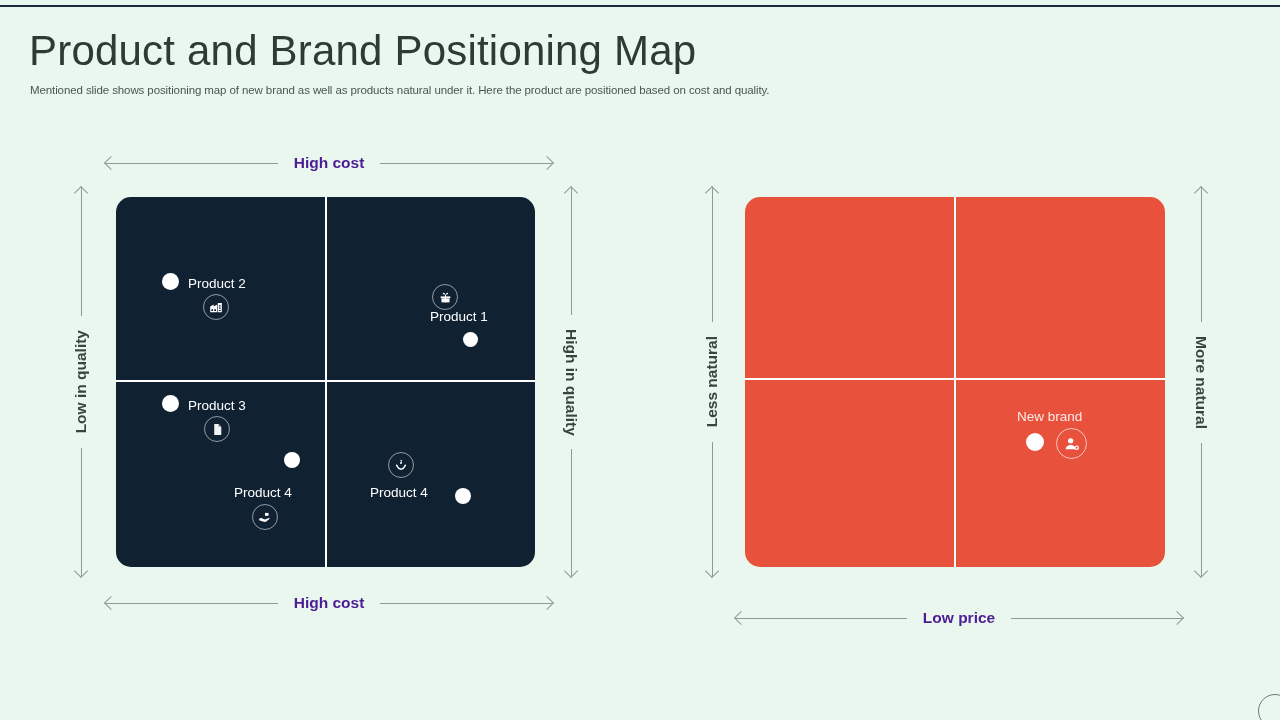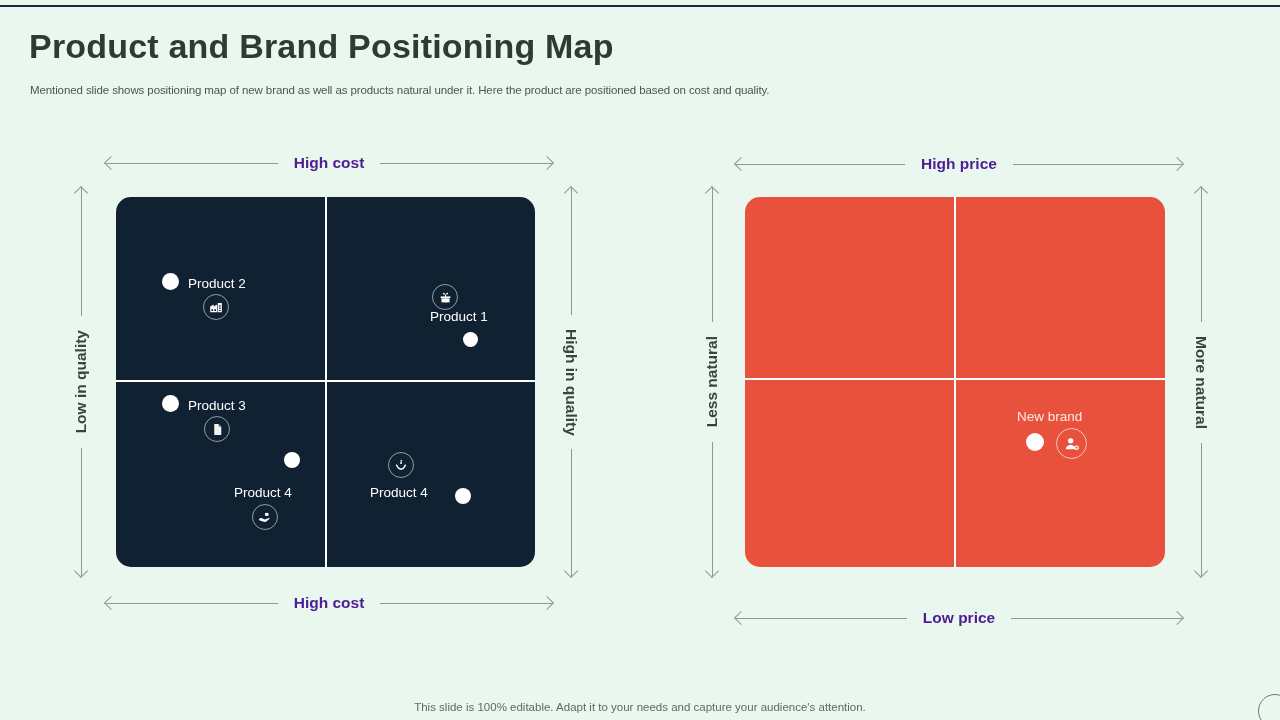--- a/index.html
+++ b/index.html
@@ -11,21 +11,21 @@
   }
   .slide { position: relative; width: 1280px; height: 720px; background: #eaf7ee; }
 
   .top-rule {
     position: absolute; left: 0; top: 5px; width: 1280px; height: 2px;
     background: #1b2a3a;
   }
 
   .page-title {
     position: absolute; left: 29px; top: 27px;
-    font-size: 34px; font-weight: 700; letter-spacing: .2px;
+    font-size: 42px; font-weight: 400; letter-spacing: .2px;
     color: #2f3a33; white-space: nowrap;
   }
   .page-subtitle {
     position: absolute; left: 30px; top: 84px;
     font-size: 11.5px; color: #4a564e; letter-spacing: -.1px; white-space: nowrap;
   }
 
   
   .h-axis {
     position: absolute; display: flex; align-items: center;
@@ -178,25 +178,20 @@
         <path d="M12 3c1.4.7 2 2 1.7 3.4-1.4.2-2.4-.6-2.6-1.9C11 3.7 11.4 3.2 12 3z"></path>
         <circle cx="12" cy="8.4" r="1.7"></circle>
         <path d="M3.5 11.5c1.2-.5 2.2.2 2.8 1.3l2 3.6 3.7 1.6v2.4l-4.6-1.7-3.4-4.6c-.6-.8-.9-2.1-.5-2.6z"></path>
         <path d="M20.5 11.5c-1.2-.5-2.2.2-2.8 1.3l-2 3.6-3.7 1.6v2.4l4.6-1.7 3.4-4.6c.6-.8.9-2.1.5-2.6z"></path>
       </svg>
     </div>
     <div class="node-label" style="left:254px; top:288px;">Product 4</div>
     <div class="marker" style="left:339px; top:291px; width:16px; height:16px;"></div>
   </div>
 
-  <div class="h-axis" style="left:736px; top:154px; width:446px;">
-    <div class="line arrow-l"></div>
-    <div class="cap">High price</div>
-    <div class="line arrow-r"></div>
-  </div>
 
   <div class="h-axis" style="left:736px; top:608px; width:446px;">
     <div class="line arrow-l"></div>
     <div class="cap">Low price</div>
     <div class="line arrow-r"></div>
   </div>
 
   <div class="v-axis" style="left:701px; top:188px; height:388px;">
     <div class="line arrow-t"></div>
     <div class="cap up">Less natural</div>
@@ -220,16 +215,15 @@
       <svg width="16" height="16" viewBox="0 0 24 24" fill="#ffffff" aria-hidden="true">
         <circle cx="10" cy="7.2" r="4"></circle>
         <path d="M2.6 20c0-4 3.4-6.6 7.4-6.6s7.4 2.6 7.4 6.6z"></path>
         <circle cx="19" cy="17.6" r="3.4"></circle>
         <path d="M18.45 15.7h1.1v3.8h-1.1z" fill="#e8513c"></path>
         <path d="M17.1 17.05h3.8v1.1h-3.8z" fill="#e8513c"></path>
       </svg>
     </div>
   </div>
 
-  <div class="footer-note">This slide is 100% editable. Adapt it to your needs and capture your audience's attention.</div>
   <div class="corner-circle"></div>
 
 </div>
 
 </body></html>

